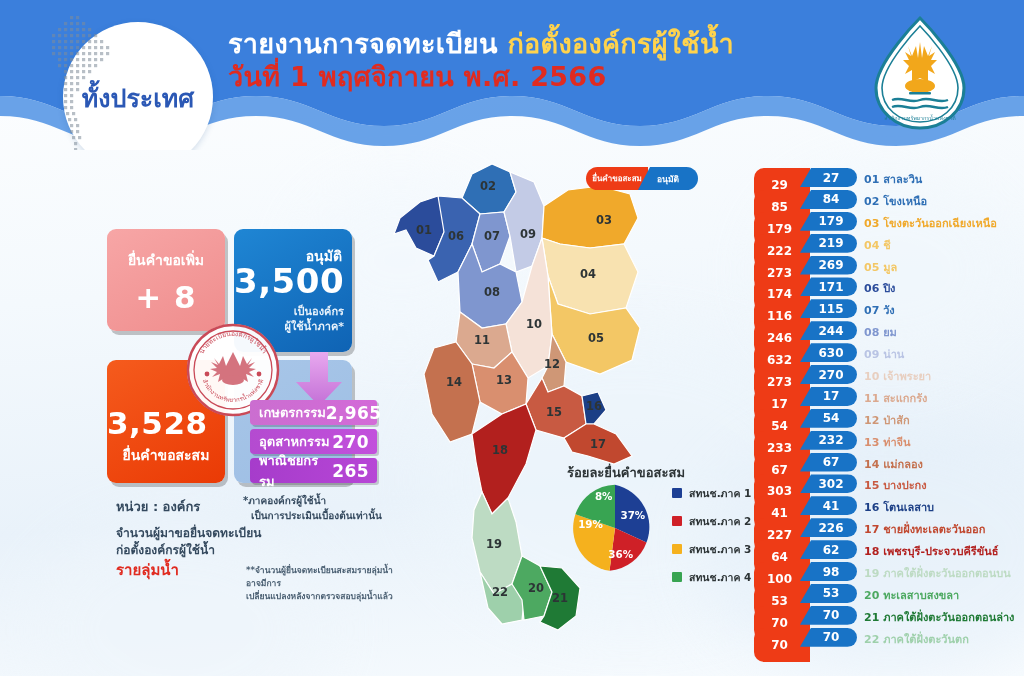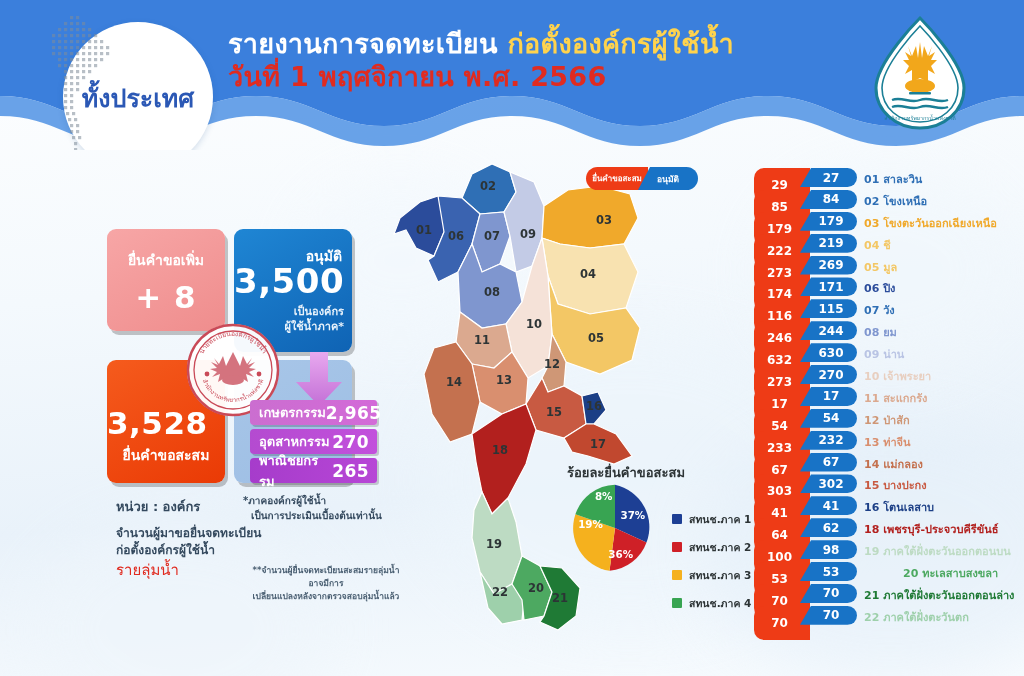--- a/index.html
+++ b/index.html
@@ -93,43 +93,43 @@
     display:flex; align-items:center; justify-content:space-between;
     padding: 0 8px 0 9px; color:#ffffff;margin-left:18px; }
   .pbar .pname { font-size:13px; font-weight:700; }
   .pbar .pval  { font-size:17px; font-weight:700; letter-spacing:.4px; }
   .pbar1 { left:232px; top:400px; width:127px; background:linear-gradient(90deg,#cb6ed0,#d36ad8); }
   .pbar2 { left:232px; top:429px; width:127px; background:linear-gradient(90deg,#b44bd0,#c250dc); }
   .pbar3 { left:232px; top:458px; width:127px; background:linear-gradient(90deg,#a63ccb,#b746d6); }
 
   .foot-unit { position:absolute; left:116px; top:496px; font-size:13px; color:#34495e; font-weight:600; }
   .foot-desc { position:absolute; left:116px; top:525px; font-size:12px; color:#34495e; line-height:1.45; font-weight:600; }
-  .foot-desc .hl { color:#e02b20; font-size:15px; font-weight:400; }
+  .foot-desc .hl { color:#e02b20; font-size:15px; font-weight:700; }
   .note1 { position:absolute; left:243px; top:494px; font-size:10px; color:#34495e; line-height:1.45; font-weight:600; }
-  .note2 { position:absolute; left:246px; top:564px; font-size:8.5px; color:#4a5f72; line-height:1.5; font-weight:600; text-align:center; width:160px; }
+  .note2 { position:absolute; left:246px; top:564px; font-size:8.5px; color:#4a5f72; line-height:1.5; font-weight:600; text-align:left; width:160px; }
 
   
   .map { position:absolute; left:376px; top:152px; width:300px; height:500px; z-index:4; }
   .map text { font-family:"DejaVu Sans","Liberation Sans",sans-serif; font-size:11.5px; fill:#2d3436; }
 
   .map-legend { position:absolute; left:586px; top:167px; width:112px; height:23px; z-index:9; }
   .leg-red { position:absolute; left:0; top:0; width:62px; height:23px;
     background:#ee3b16; border-radius:12px 0 0 12px;
     display:flex; align-items:center; justify-content:center;
     color:#fff; font-size:8px; font-weight:700; }
   .leg-blue { position:absolute; left:52px; top:0; width:60px; height:23px;
     background:#1873c6; border-radius:0 12px 12px 0;
     display:flex; align-items:center; justify-content:center;
     color:#fff; font-size:8.5px; font-weight:700;
     clip-path: polygon(12px 0, 100% 0, 100% 100%, 0 100%); }
 
   
   .pie-title { position:absolute; left:567px; top:462px; font-size:13px; color:#2d3436; font-weight:600; }
   .pie-wrap { position:absolute; left:568px; top:481px; width:94px; height:94px; }
-  .pie-legend { position:absolute; left:672px; top:482px;margin-top:26px; }
+  .pie-legend { position:absolute; left:672px; top:482px; }
   .pl-row { display:flex; align-items:center; height:22px; margin-bottom:6px; }
   .pl-sw { width:10px; height:10px; margin-right:7px; border-radius:1px; }
   .pl-tx { font-size:10.5px; color:#2d3436; font-weight:600; }
 
   
   .rlist { position:absolute; left:754px; top:168px; width:270px; z-index:6; }
   .rrow { position:relative; height:21.9px; }
   .rred { position:absolute; left:0; top:0; width:56px; height:34px;
     background:#ee3b16; border-radius:10px 0 0 10px;
     color:#ffffff; font-size:12px; font-weight:700;
@@ -565,33 +565,38 @@
         <div class="rred">303</div>
         <div class="rblue">302</div>
         <div class="rlabel" style="color: rgb(200, 90, 66);">15 บางปะกง</div>
       </div>
       <div class="rrow">
         <div class="rred">41</div>
         <div class="rblue">41</div>
         <div class="rlabel" style="color: rgb(28, 63, 134);">16 โตนเลสาบ</div>
       </div>
       <div class="rrow">
+        <div class="rred">227</div>
+        <div class="rblue">226</div>
+        <div class="rlabel" style="color: rgb(193, 72, 47);">17 ชายฝั่งทะเลตะวันออก</div>
+      </div>
+      <div class="rrow">
         <div class="rred">64</div>
         <div class="rblue">62</div>
         <div class="rlabel" style="color: rgb(178, 32, 30);">18 เพชรบุรี-ประจวบคีรีขันธ์</div>
       </div>
       <div class="rrow">
         <div class="rred">100</div>
         <div class="rblue">98</div>
         <div class="rlabel" style="color: rgb(189, 219, 195);">19 ภาคใต้ฝั่งตะวันออกตอนบน</div>
       </div>
       <div class="rrow">
         <div class="rred">53</div>
         <div class="rblue">53</div>
-        <div class="rlabel" style="color: rgb(77, 169, 97); margin-left: 39px;">20 ทะเลสาบสงขลา</div>
+        <div class="rlabel" style="color: rgb(77, 169, 97);">20 ทะเลสาบสงขลา</div>
       </div>
       <div class="rrow">
         <div class="rred">70</div>
         <div class="rblue">70</div>
         <div class="rlabel" style="color: rgb(31, 122, 53);">21 ภาคใต้ฝั่งตะวันออกตอนล่าง</div>
       </div>
       <div class="rrow">
         <div class="rred">70</div>
         <div class="rblue">70</div>
         <div class="rlabel" style="color: rgb(158, 208, 171);">22 ภาคใต้ฝั่งตะวันตก</div>

